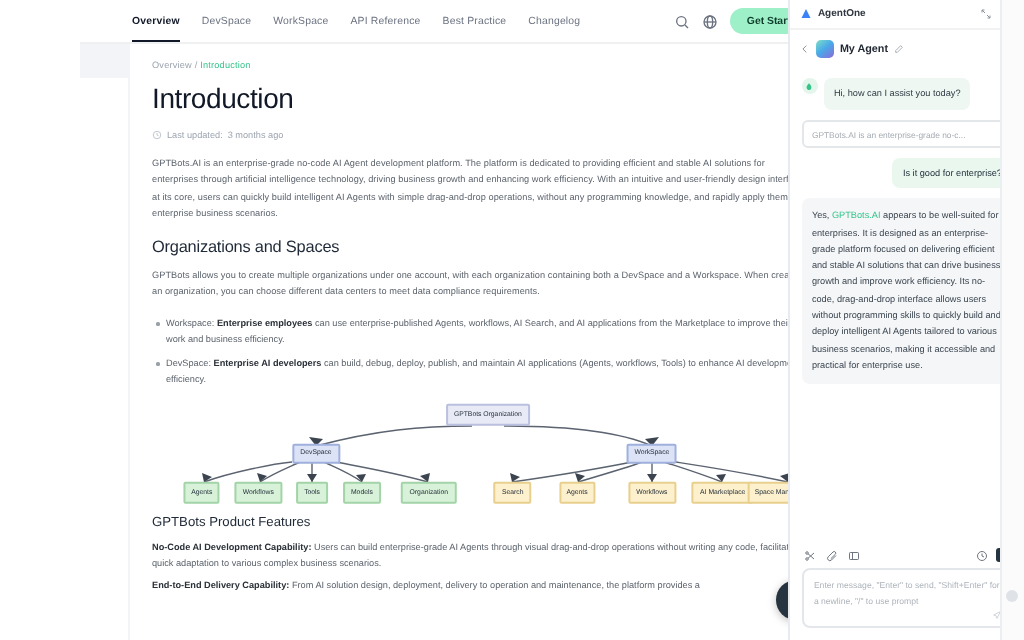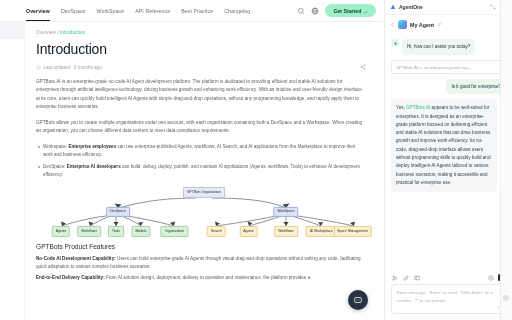--- a/index.html
+++ b/index.html
@@ -2,21 +2,21 @@
 <html><head>
 <meta charset="utf-8">
 <style>
   * { box-sizing: border-box; margin: 0; padding: 0; }
   html, body {
     width: 512px; height: 320px;
     font-family: "Liberation Sans", sans-serif;
     background: #ffffff;
     overflow: hidden;
   }
-  .app { position: relative; width: 512px; height: 320px; display: flex; }
+  .app { position: relative; width: 512px; height: 320px; display: flex; padding-left: 40px; }
 
   
   .doc-area { position: relative; width: 384px; height: 320px; background: #fff; overflow: hidden; }
 
   
   .topnav {
     height: 22px; width: 384px;
     background: #ffffff;
     border-bottom: 1px solid #eef0f2;
     display: flex; align-items: center;
@@ -294,20 +294,21 @@
               <circle cx="6" cy="12" r="2.5"></circle>
               <circle cx="18" cy="19" r="2.5"></circle>
               <line x1="8.2" y1="10.8" x2="15.8" y2="6.2"></line>
               <line x1="8.2" y1="13.2" x2="15.8" y2="17.8"></line>
             </svg>
         </span>
       </div>
 
       <p class="body">GPTBots.AI is an enterprise-grade no-code AI Agent development platform. The platform is dedicated to providing efficient and stable AI solutions for enterprises through artificial intelligence technology, driving business growth and enhancing work efficiency. With an intuitive and user-friendly design interface at its core, users can quickly build intelligent AI Agents with simple drag-and-drop operations, without any programming knowledge, and rapidly apply them to enterprise business scenarios.</p>
 
+      <h2 class="sec">Organizations and Spaces</h2>
       <p class="body">GPTBots allows you to create multiple organizations under one account, with each organization containing both a DevSpace and a Workspace. When creating an organization, you can choose different data centers to meet data compliance requirements.</p>
 
       <ul class="bullets">
         <li>
           <span>Workspace: </span><b class="em">Enterprise employees</b><span> can use enterprise-published Agents, workflows, AI Search, and AI applications from the Marketplace to improve their work and business efficiency.</span>
         </li>
         <li>
           <span>DevSpace: </span><b class="em">Enterprise AI developers</b><span> can build, debug, deploy, publish, and maintain AI applications (Agents, workflows, Tools) to enhance AI development efficiency.</span>
         </li>
       </ul>

